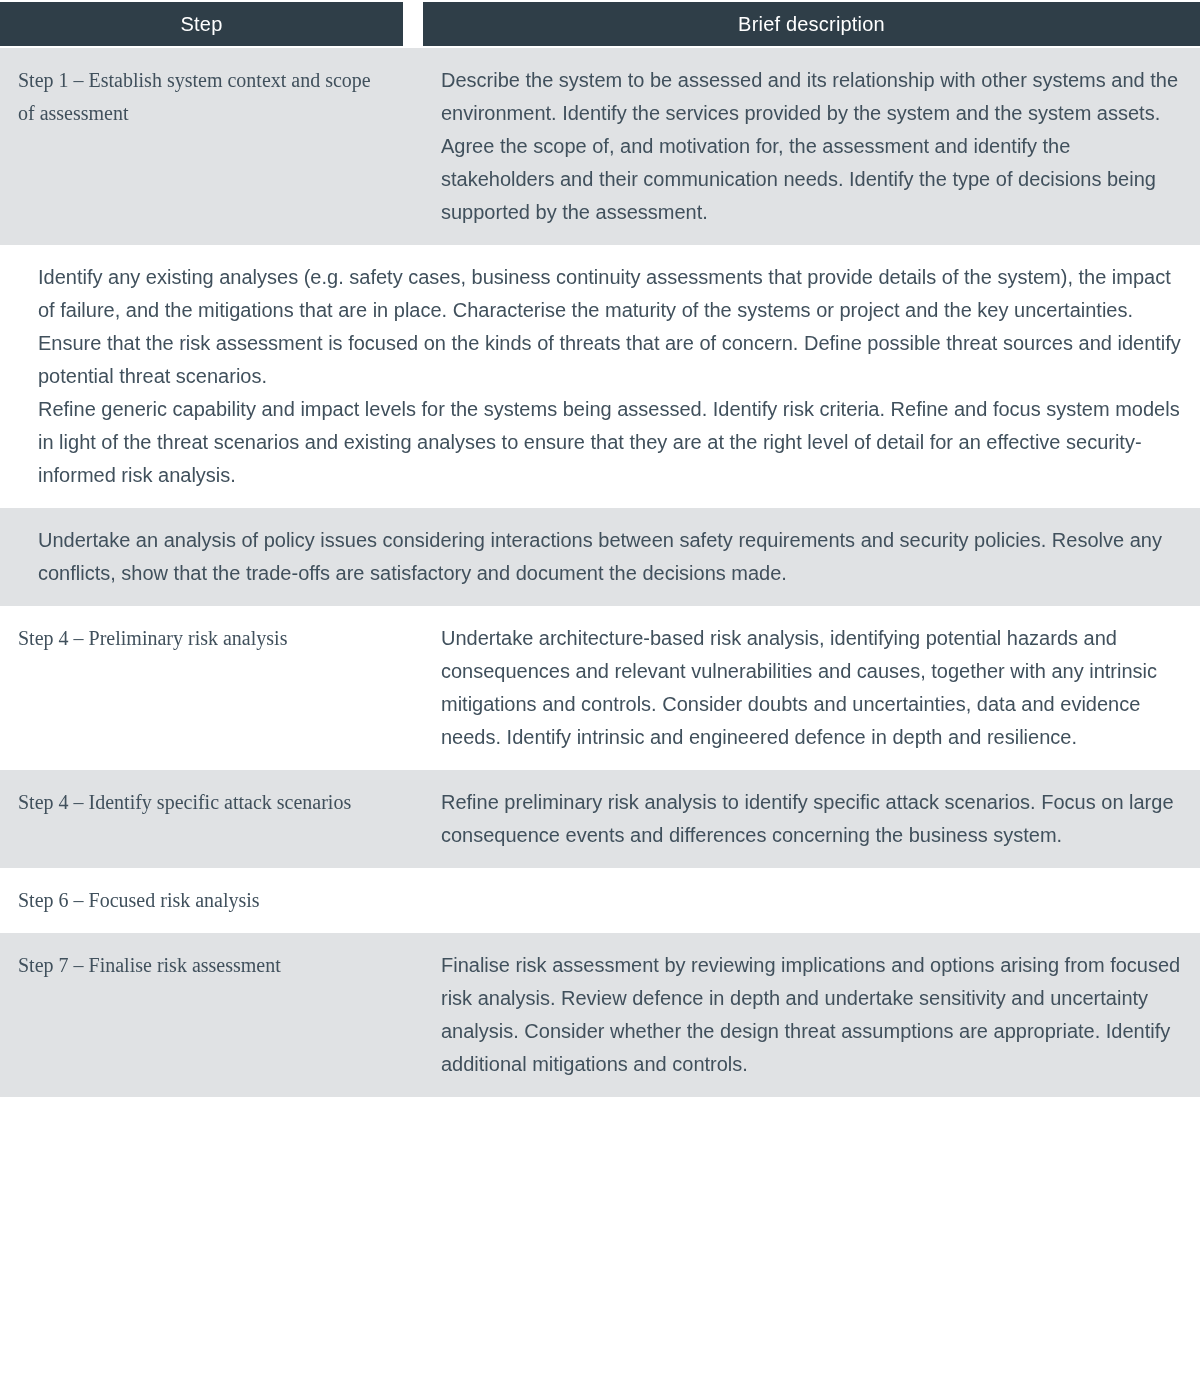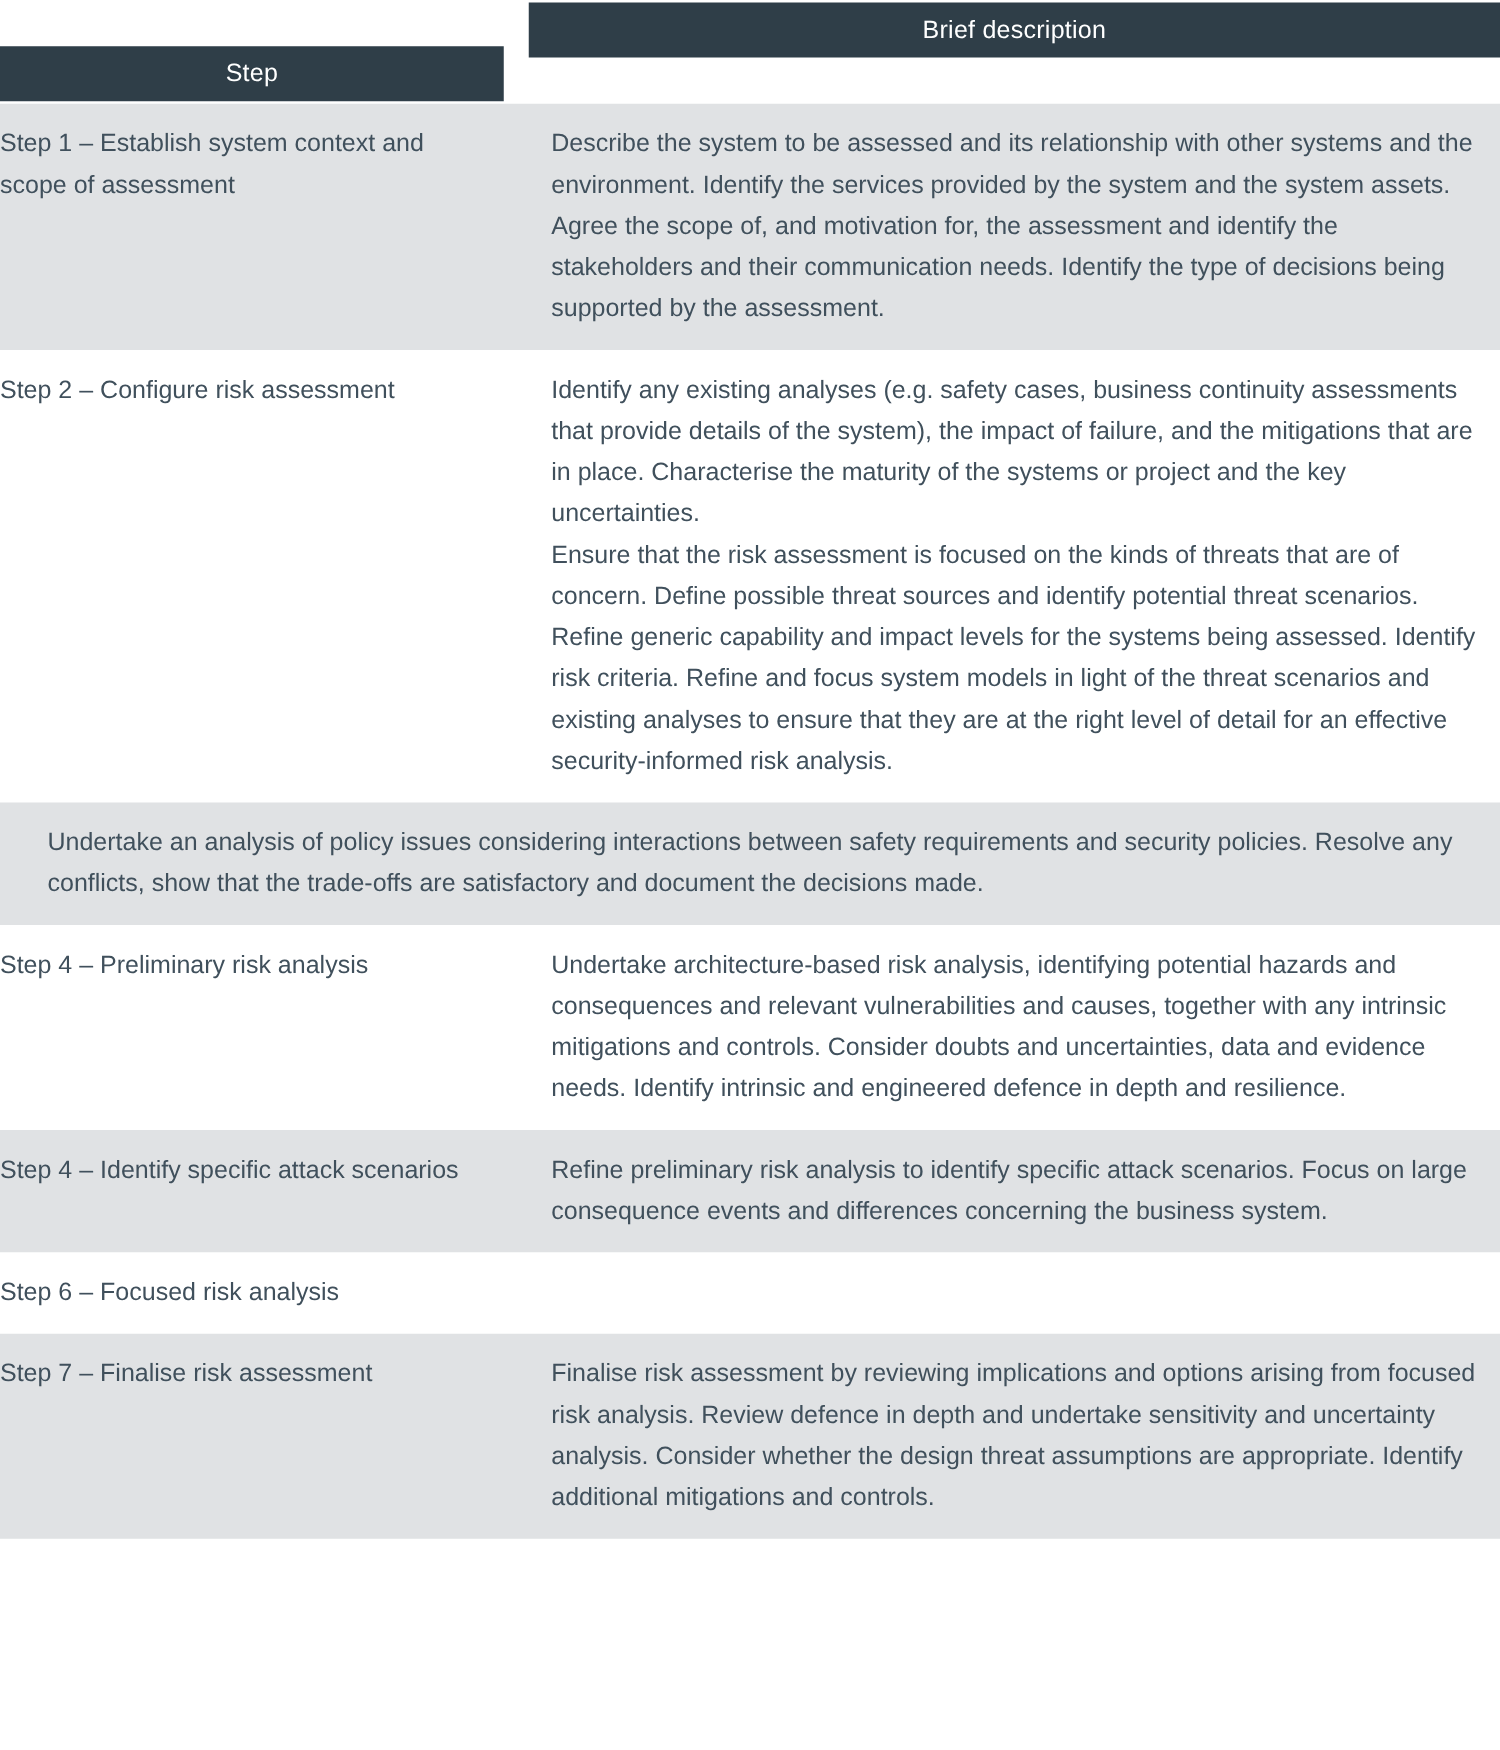--- a/index.html
+++ b/index.html
@@ -27,21 +27,20 @@
     height: 44px;
     line-height: 44px;
     text-align: center;
     font-size: 20px;
     font-weight: 400;
     letter-spacing: 0.2px;
   }
   .th-step {
     width: 403px;
     flex-shrink: 0;
-    margin-top: 35px;
   }
   .th-desc {
     flex: 1;
   }
   .row {
     display: flex;
     background: var(--row-bg, #ffffff);
   }
   .row.alt {
     background: var(--row-alt-bg, #e0e2e4);
@@ -50,21 +49,23 @@
     font-size: 20px;
     line-height: 33px;
     color: var(--body-text, #40505c);
     box-sizing: border-box;
     padding-top: 16px;
     padding-bottom: 16px;
   }
   .cell-step {
     width: 403px;
     flex-shrink: 0;
+    padding-left: 18px;
     padding-right: 18px;
+    font-family: Liberation Serif, serif;
   }
   .cell-desc {
     flex: 1;
     padding-left: 38px;
     padding-right: 16px;
     white-space: pre-line;
   }
 </style>
 </head>
 <body>
@@ -75,21 +76,20 @@
     <div class="th th-step">Step</div>
     <div class="th th-desc">Brief description</div>
   </div>
 
   <div class="row alt">
     <div class="cell cell-step">Step 1 – Establish system context and scope of assessment</div>
     <div class="cell cell-desc">Describe the system to be assessed and its relationship with other systems and the environment. Identify the services provided by the system and the system assets. Agree the scope of, and motivation for, the assessment and identify the stakeholders and their communication needs. Identify the type of decisions being supported by the assessment.</div>
   </div>
 
   <div class="row">
-    <div class="cell cell-step">Step 2 – Configure risk assessment</div>
     <div class="cell cell-desc">Identify any existing analyses (e.g. safety cases, business continuity assessments that provide details of the system), the impact of failure, and the mitigations that are in place. Characterise the maturity of the systems or project and the key uncertainties.
 Ensure that the risk assessment is focused on the kinds of threats that are of concern. Define possible threat sources and identify potential threat scenarios.
 Refine generic capability and impact levels for the systems being assessed. Identify risk criteria. Refine and focus system models in light of the threat scenarios and existing analyses to ensure that they are at the right level of detail for an effective security-informed risk analysis.</div>
   </div>
 
   <div class="row alt">
     <div class="cell cell-desc">Undertake an analysis of policy issues considering interactions between safety requirements and security policies. Resolve any conflicts, show that the trade-offs are satisfactory and document the decisions made.</div>
   </div>
 
   <div class="row">

